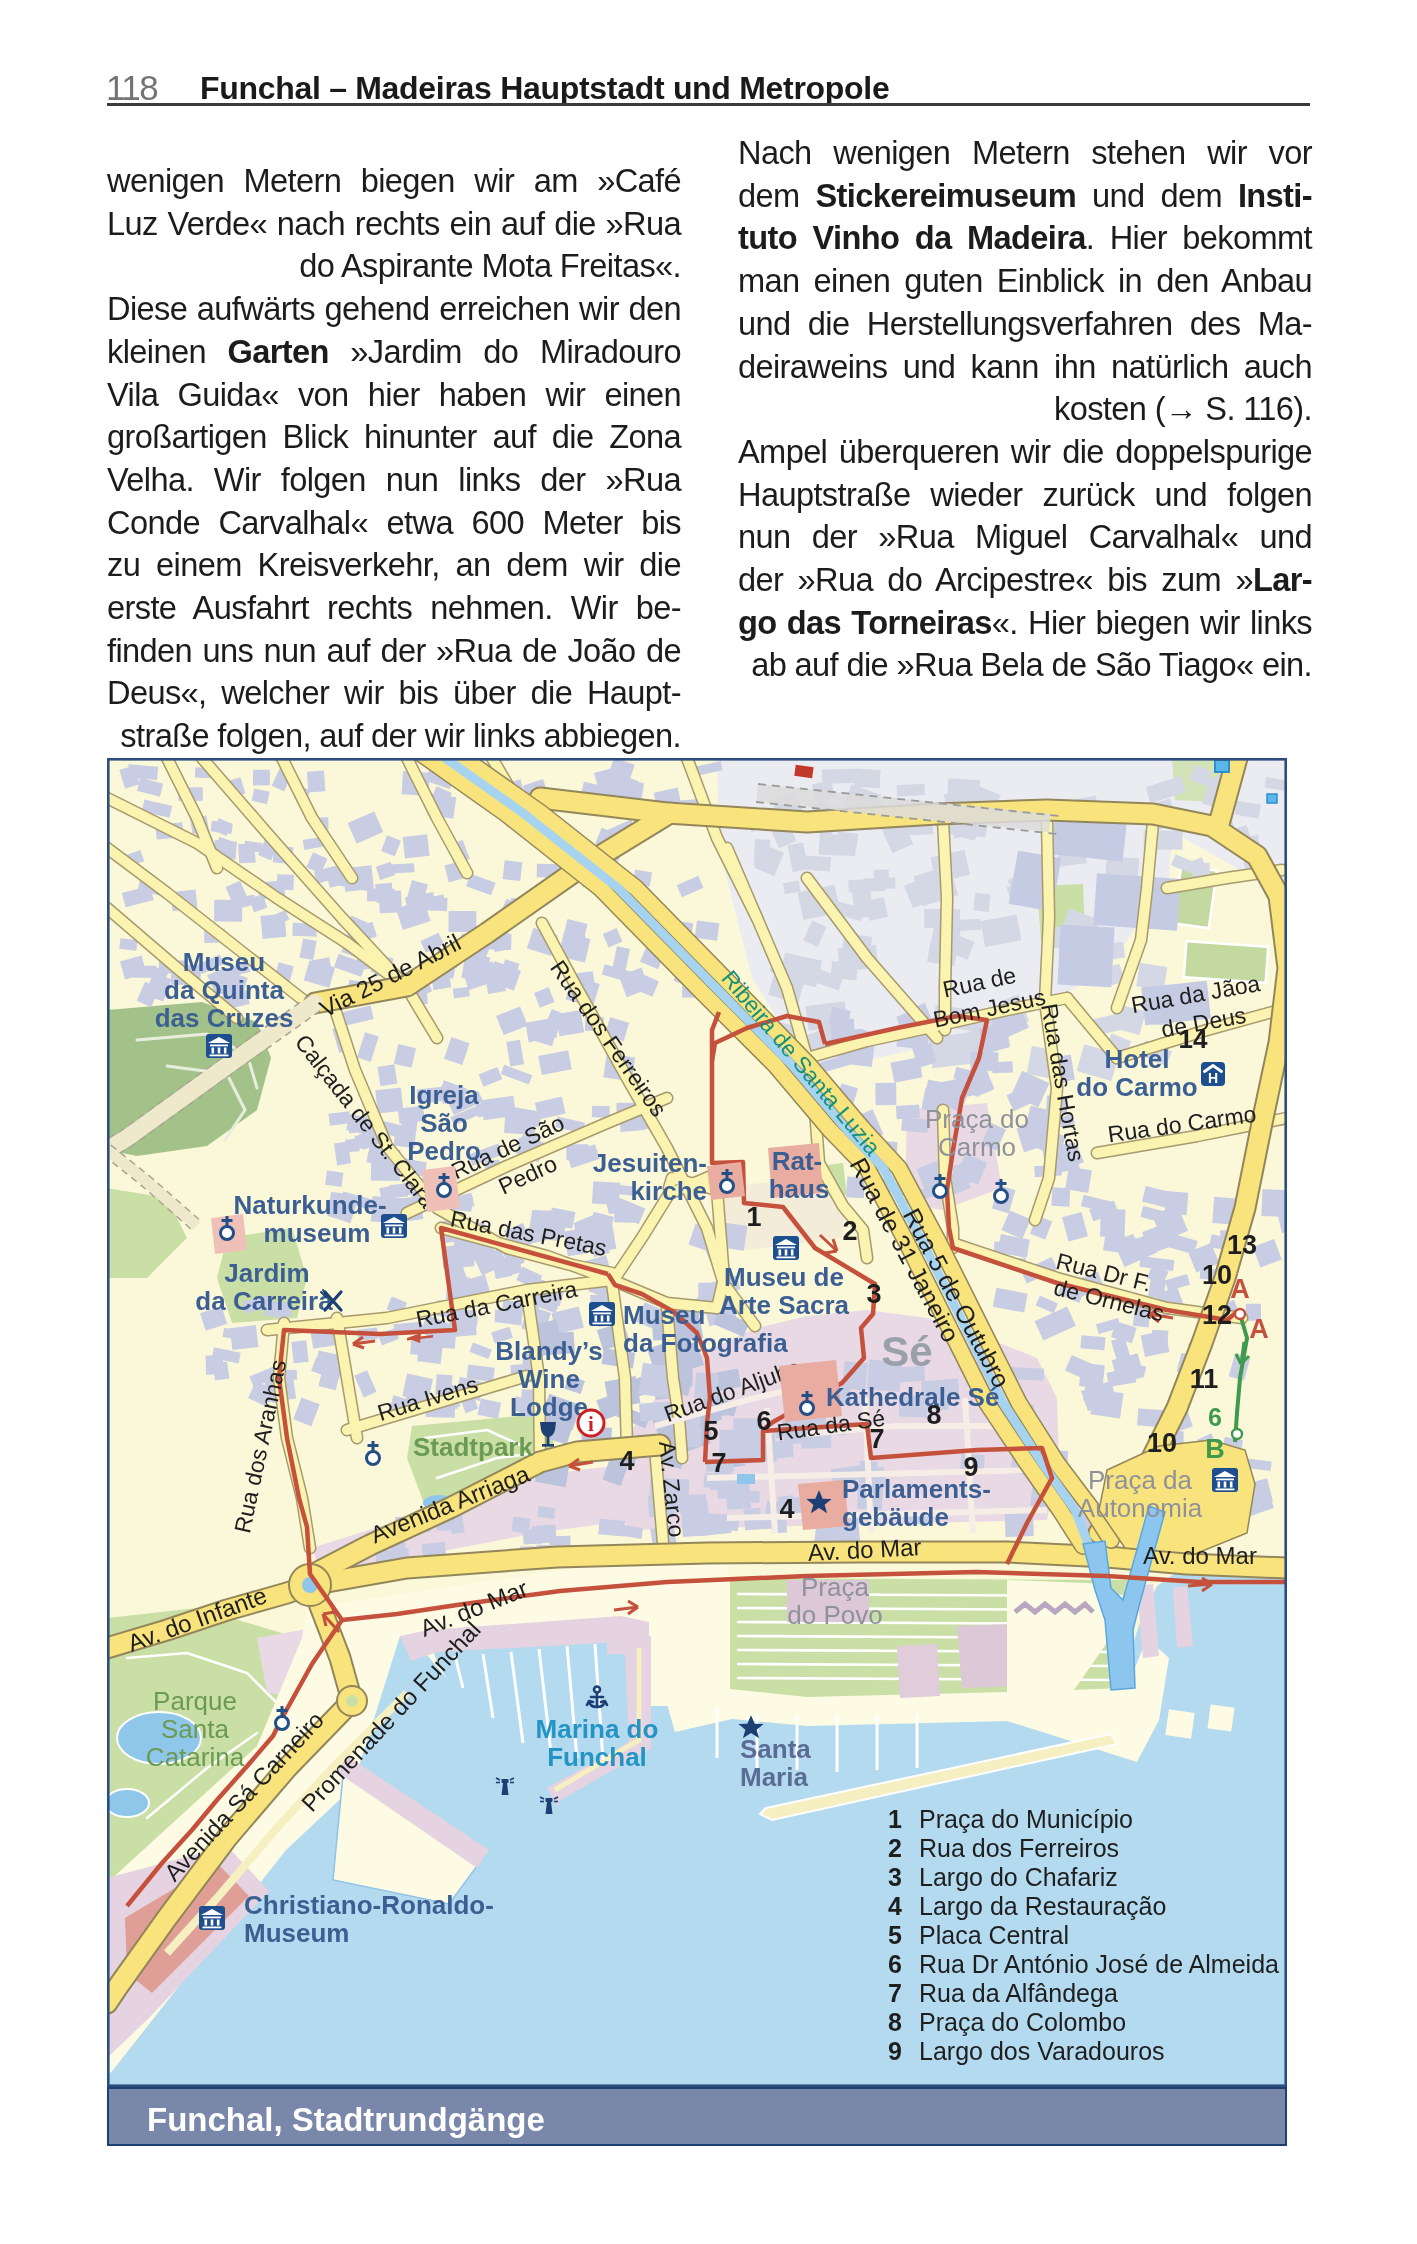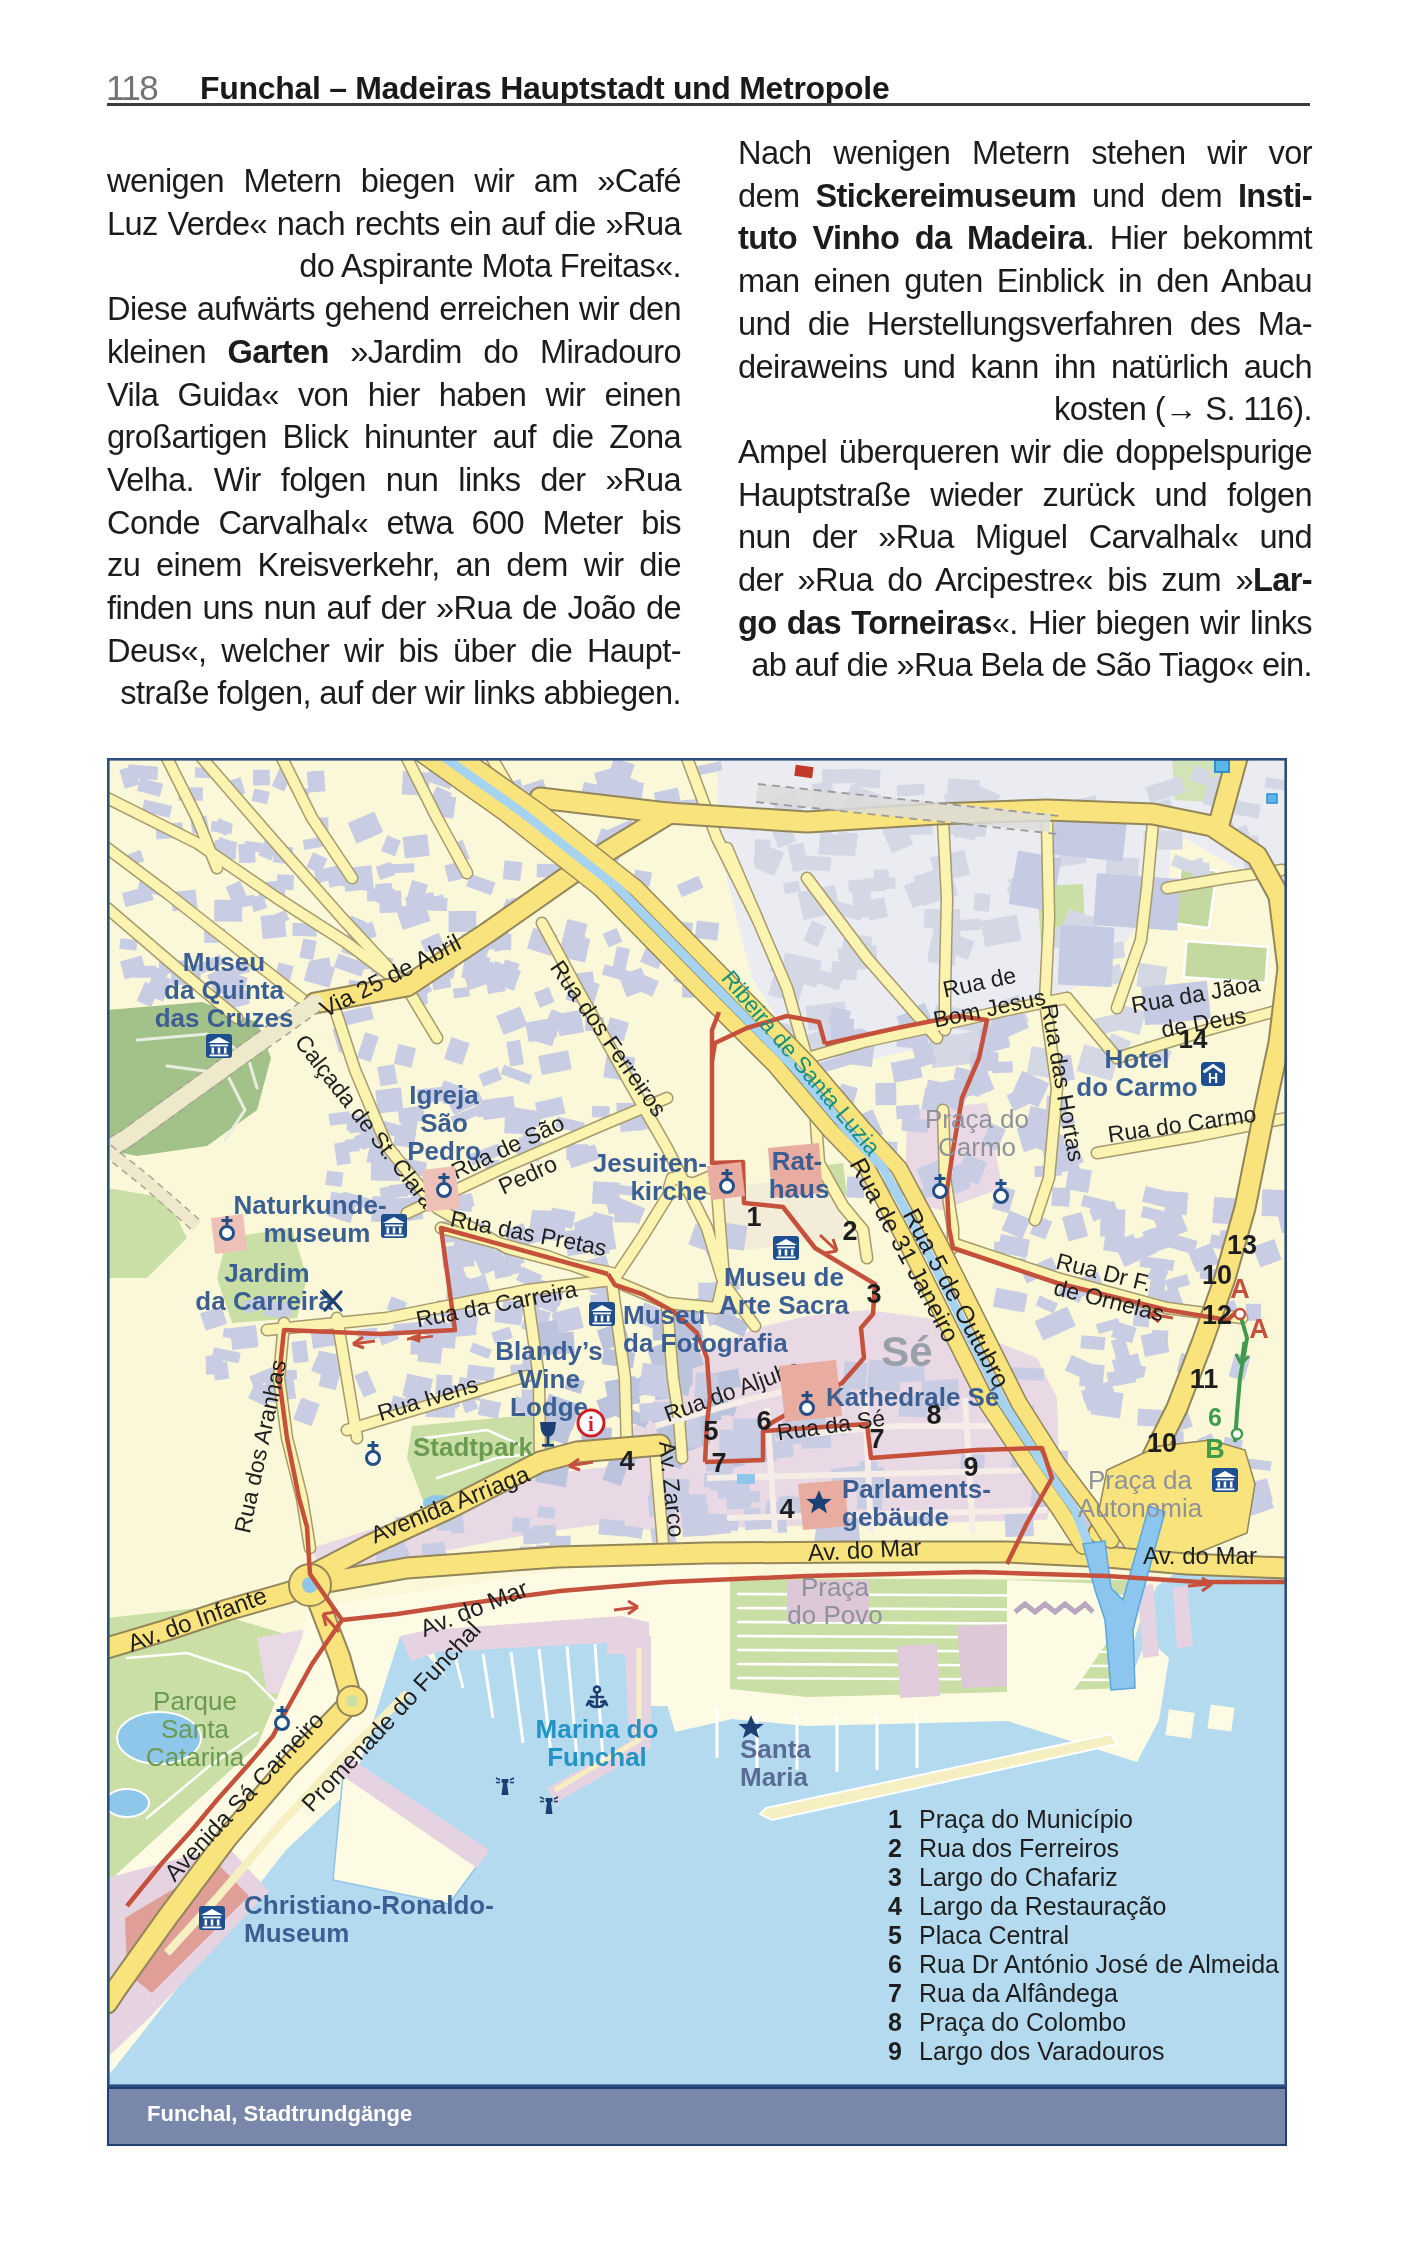--- a/index.html
+++ b/index.html
@@ -8,21 +8,21 @@
   .hdr-num{position:absolute;left:106px;top:68px;font-size:35px;color:#737373;letter-spacing:-1.5px;}
   .hdr-title{position:absolute;left:200px;top:70px;font-size:32px;font-weight:bold;color:#1a1a1a;letter-spacing:-0.3px;}
   .hdr-rule{position:absolute;left:107px;top:103px;width:1203px;height:2.6px;background:#3b3b3b;}
   .col{position:absolute;top:132px;width:574px;font-size:32.6px;line-height:42.7px;color:#1c1c1c;letter-spacing:-0.62px;}
   .col .j{text-align:justify;text-align-last:justify;white-space:nowrap;}
   .col .j{white-space:normal;}
   .col .e{text-align:right;}
   #colL{left:107px;margin-top:28px;}
   #colR{left:718px;margin-left:20px;}
   .cap{position:absolute;left:107px;top:2087px;width:1180px;height:59px;background:#7987aa;border:2.6px solid #1e3f71;box-sizing:border-box;}
-  .cap span{position:absolute;left:38px;top:12px;font-size:22px;font-weight:bold;color:#ffffff;}
+  .cap span{position:absolute;left:38px;top:12px;font-size:33px;font-weight:bold;color:#ffffff;}
 </style>
 </head>
 <body>
 
 <div class="hdr-num">118</div>
 
 <div class="hdr-title">Funchal – Madeiras Hauptstadt und Metropole</div>
 
 <div class="hdr-rule"></div>
 
@@ -30,20 +30,21 @@
 <div class="j">wenigen Metern biegen wir am »Café</div>
 <div class="j">Luz Verde« nach rechts ein auf die »Rua</div>
 <div class="e">do Aspirante Mota Freitas«.</div>
 <div class="j">Diese aufwärts gehend erreichen wir den</div>
 <div class="j">kleinen <b>Garten</b> »Jardim do Miradouro</div>
 <div class="j">Vila Guida« von hier haben wir einen</div>
 <div class="j">großartigen Blick hinunter auf die Zona</div>
 <div class="j">Velha. Wir folgen nun links der »Rua</div>
 <div class="j">Conde Carvalhal« etwa 600 Meter bis</div>
 <div class="j">zu einem Kreisverkehr, an dem wir die</div>
+<div class="j">erste Ausfahrt rechts nehmen. Wir be-</div>
 <div class="j">finden uns nun auf der »Rua de João de</div>
 <div class="j">Deus«, welcher wir bis über die Haupt-</div>
 <div class="e">straße folgen, auf der wir links abbiegen.</div>
 </div>
 
 <div class="col" id="colR">
 <div class="j">Nach wenigen Metern stehen wir vor</div>
 <div class="j">dem <b>Stickereimuseum</b> und dem <b>Insti-</b></div>
 <div class="j"><b>tuto Vinho da Madeira</b>. Hier bekommt</div>
 <div class="j">man einen guten Einblick in den Anbau</div>

